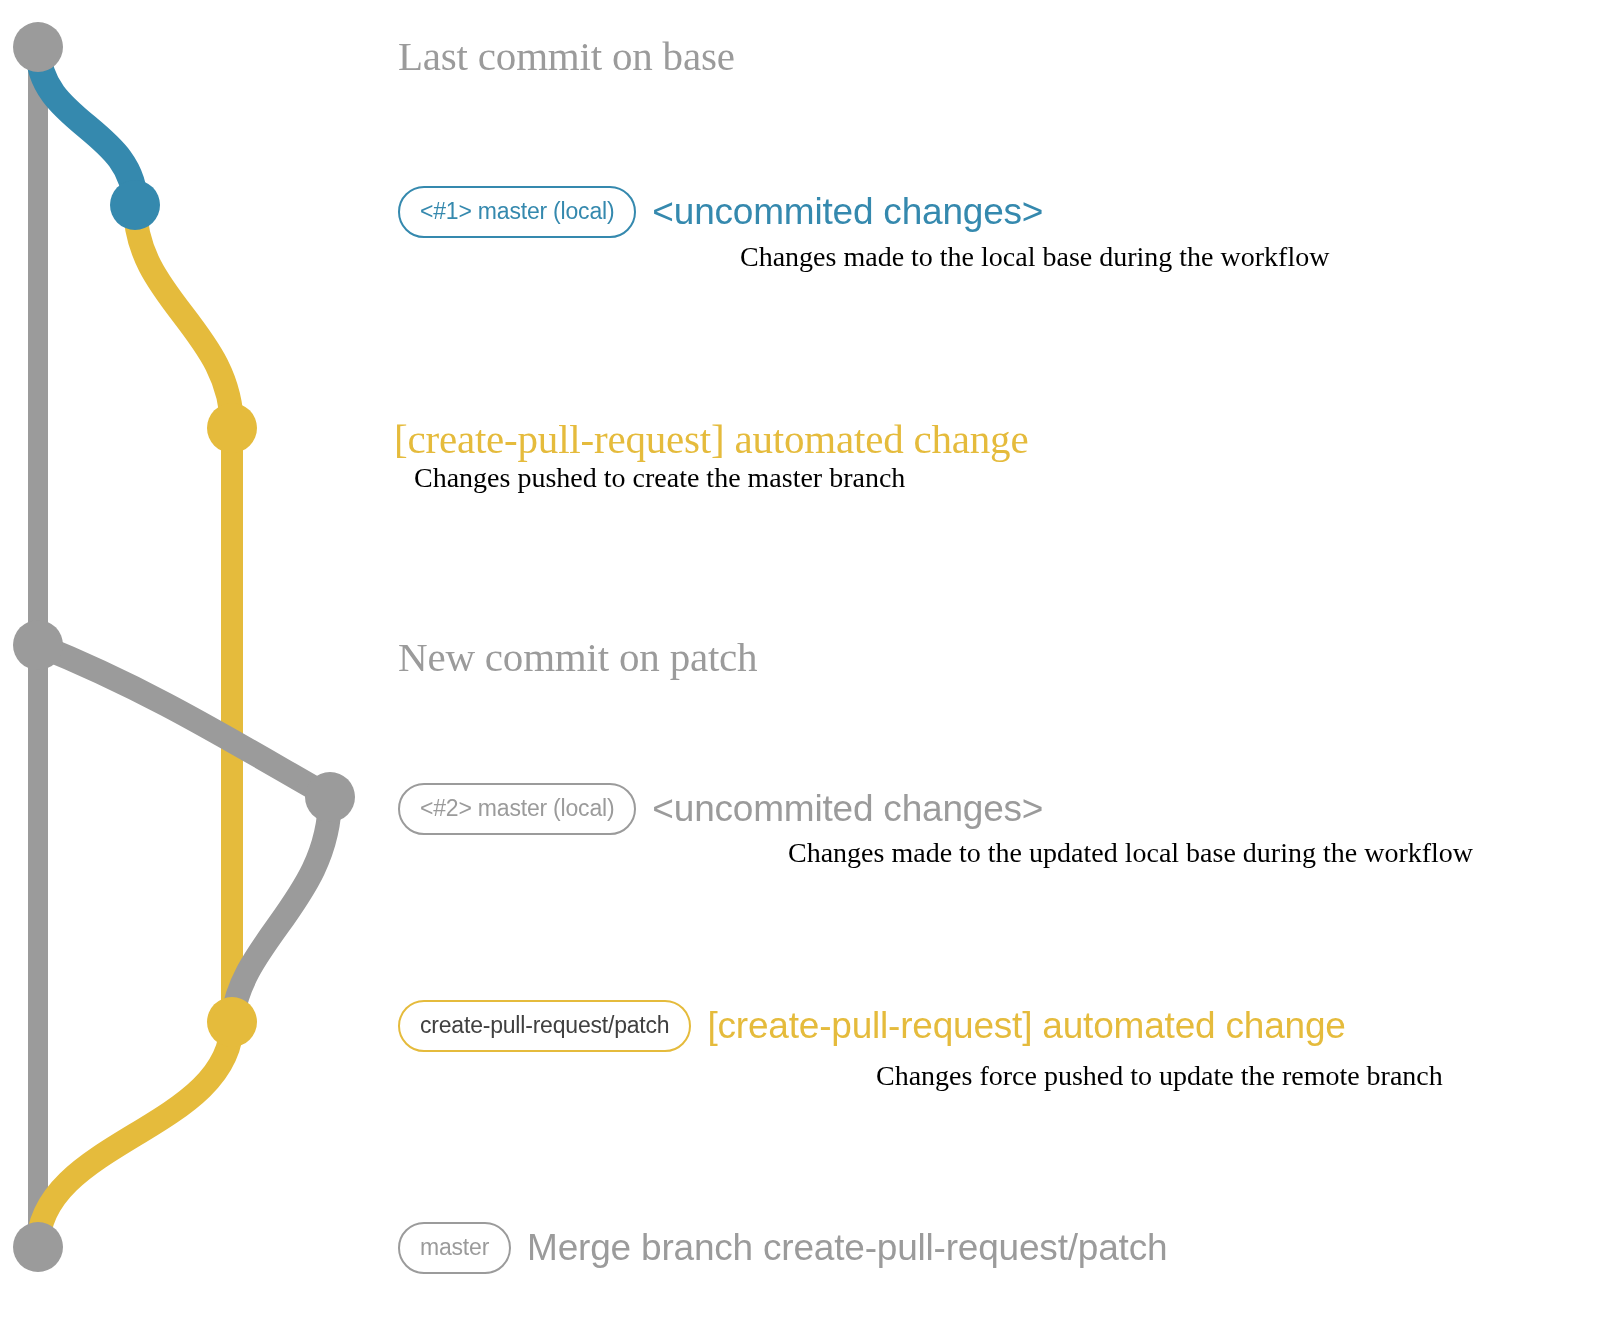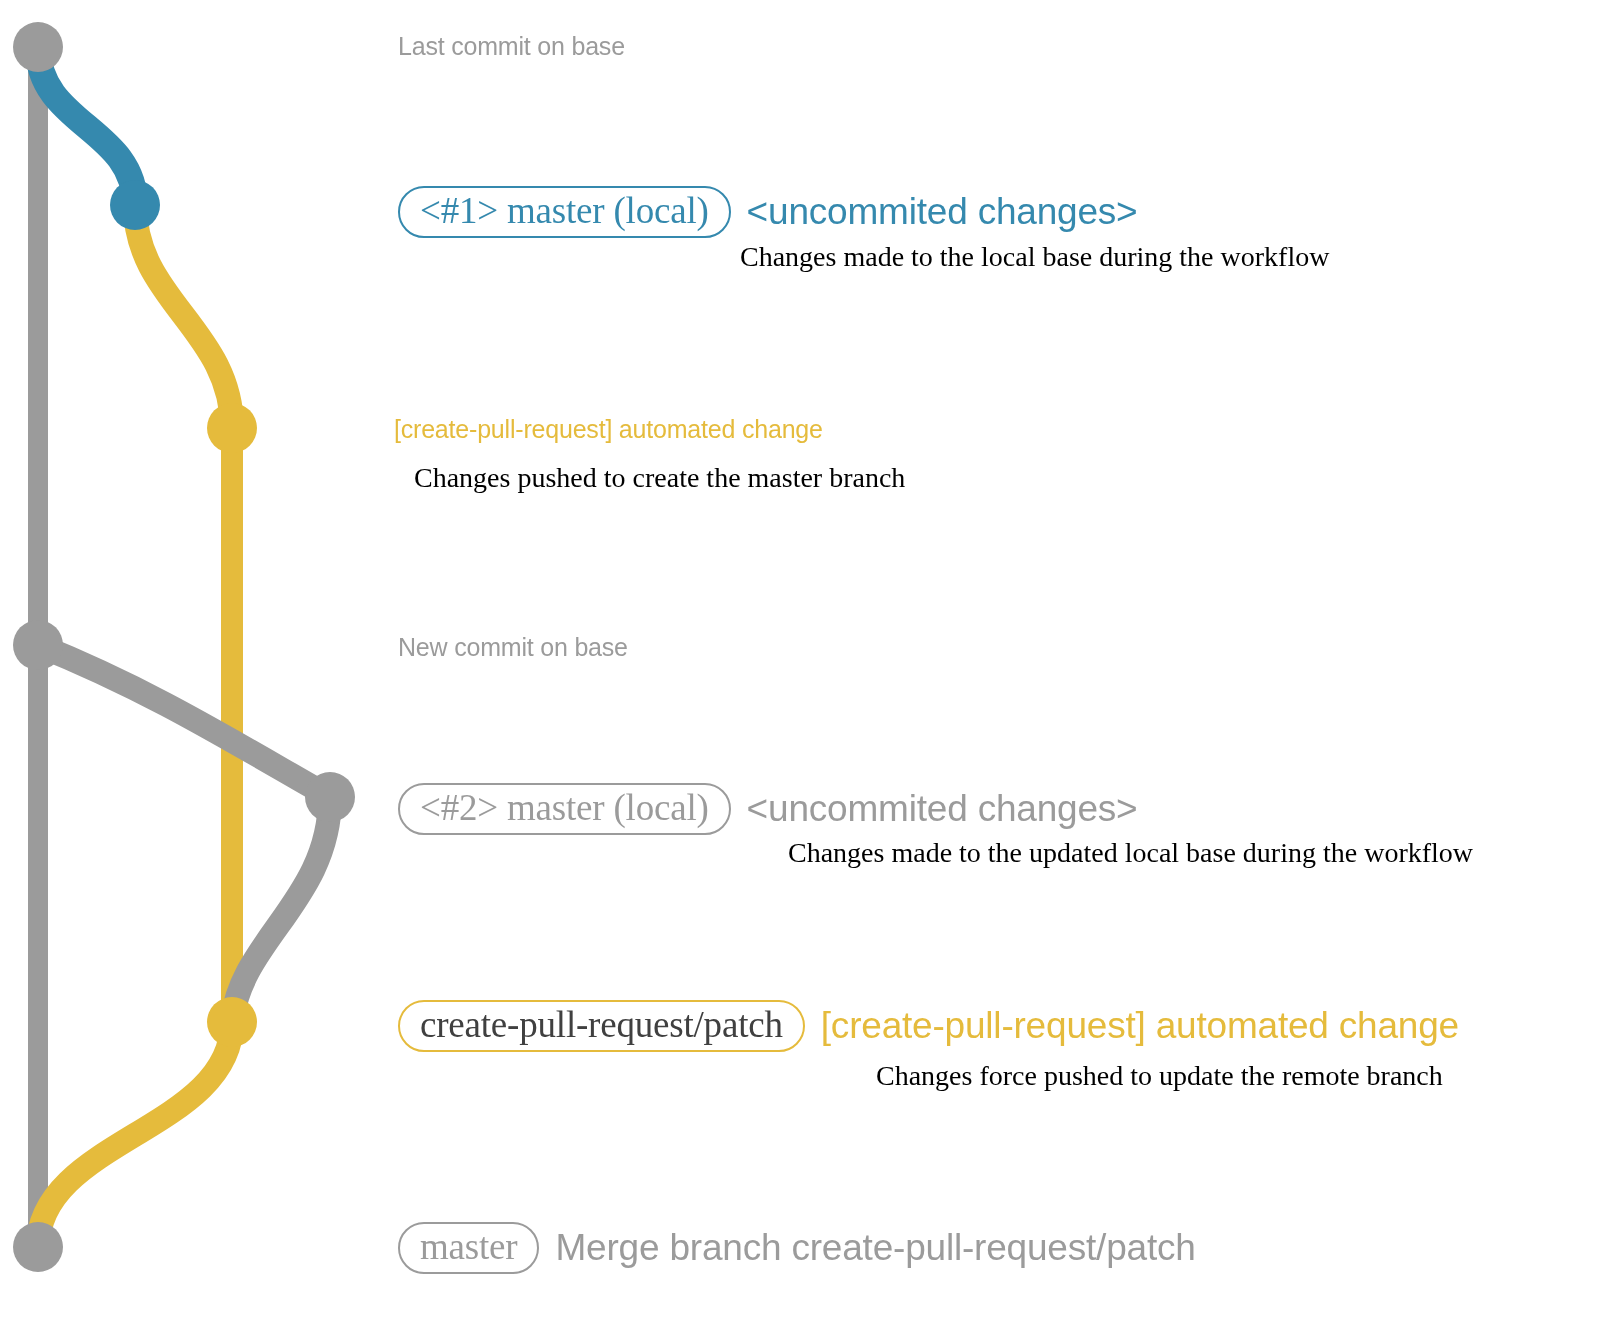--- a/index.html
+++ b/index.html
@@ -22,38 +22,38 @@
     top: 0;
     width: 400px;
     height: 1344px;
   }
 
   .row {
     position: absolute;
   }
 
   .title-text {
-    font-family: Liberation Sans, sans-serif;
-    font-size: 25px;
+    font-family: Liberation Serif, serif;
+    font-size: 41px;
     letter-spacing: -0.2px;
     white-space: nowrap;
   }
 
   .gray-text   { color: #9b9b9b; }
   .blue-text   { color: #3589ae; }
   .yellow-text { color: #e5bb3c; }
 
   .badge {
     display: inline-block;
     box-sizing: border-box;
     border-radius: 26px;
     border: 2px solid currentColor;
     padding: 7px 20px 9px 20px;
-    font-family: Liberation Serif, serif;
-    font-size: 37px;
+    font-family: Liberation Sans, sans-serif;
+    font-size: 23px;
     line-height: 32px;
     letter-spacing: -0.2px;
     white-space: nowrap;
     vertical-align: middle;
   }
 
   .badge-blue   { color: #3589ae; border-color: #3589ae; }
   .badge-gray   { color: #9b9b9b; border-color: #9b9b9b; }
   .badge-yellow { color: #404040; border-color: #e5bb3c; }
 
@@ -120,21 +120,21 @@
   </div>
 </div>
 <div class="desc" style="left:740px; top:241px;">Changes made to the local base during the workflow</div>
 
 <div class="row" style="left:394px; top:415px;">
   <span class="title-text yellow-text">[create-pull-request] automated change</span>
 </div>
 <div class="desc" style="left:414px; top:462px;">Changes pushed to create the master branch</div>
 
 <div class="row" style="left:398px; top:633px;">
-  <span class="title-text gray-text">New commit on base</span>
+  <span class="title-text gray-text">New commit on patch</span>
 </div>
 
 <div class="row" style="left:398px; top:783px;">
   <div class="badge-line">
     <span class="badge badge-gray">&lt;#2&gt; master (local)</span>
     <span class="msg gray-text">&lt;uncommited changes&gt;</span>
   </div>
 </div>
 <div class="desc" style="left:788px; top:837px;">Changes made to the updated local base during the workflow</div>
 

